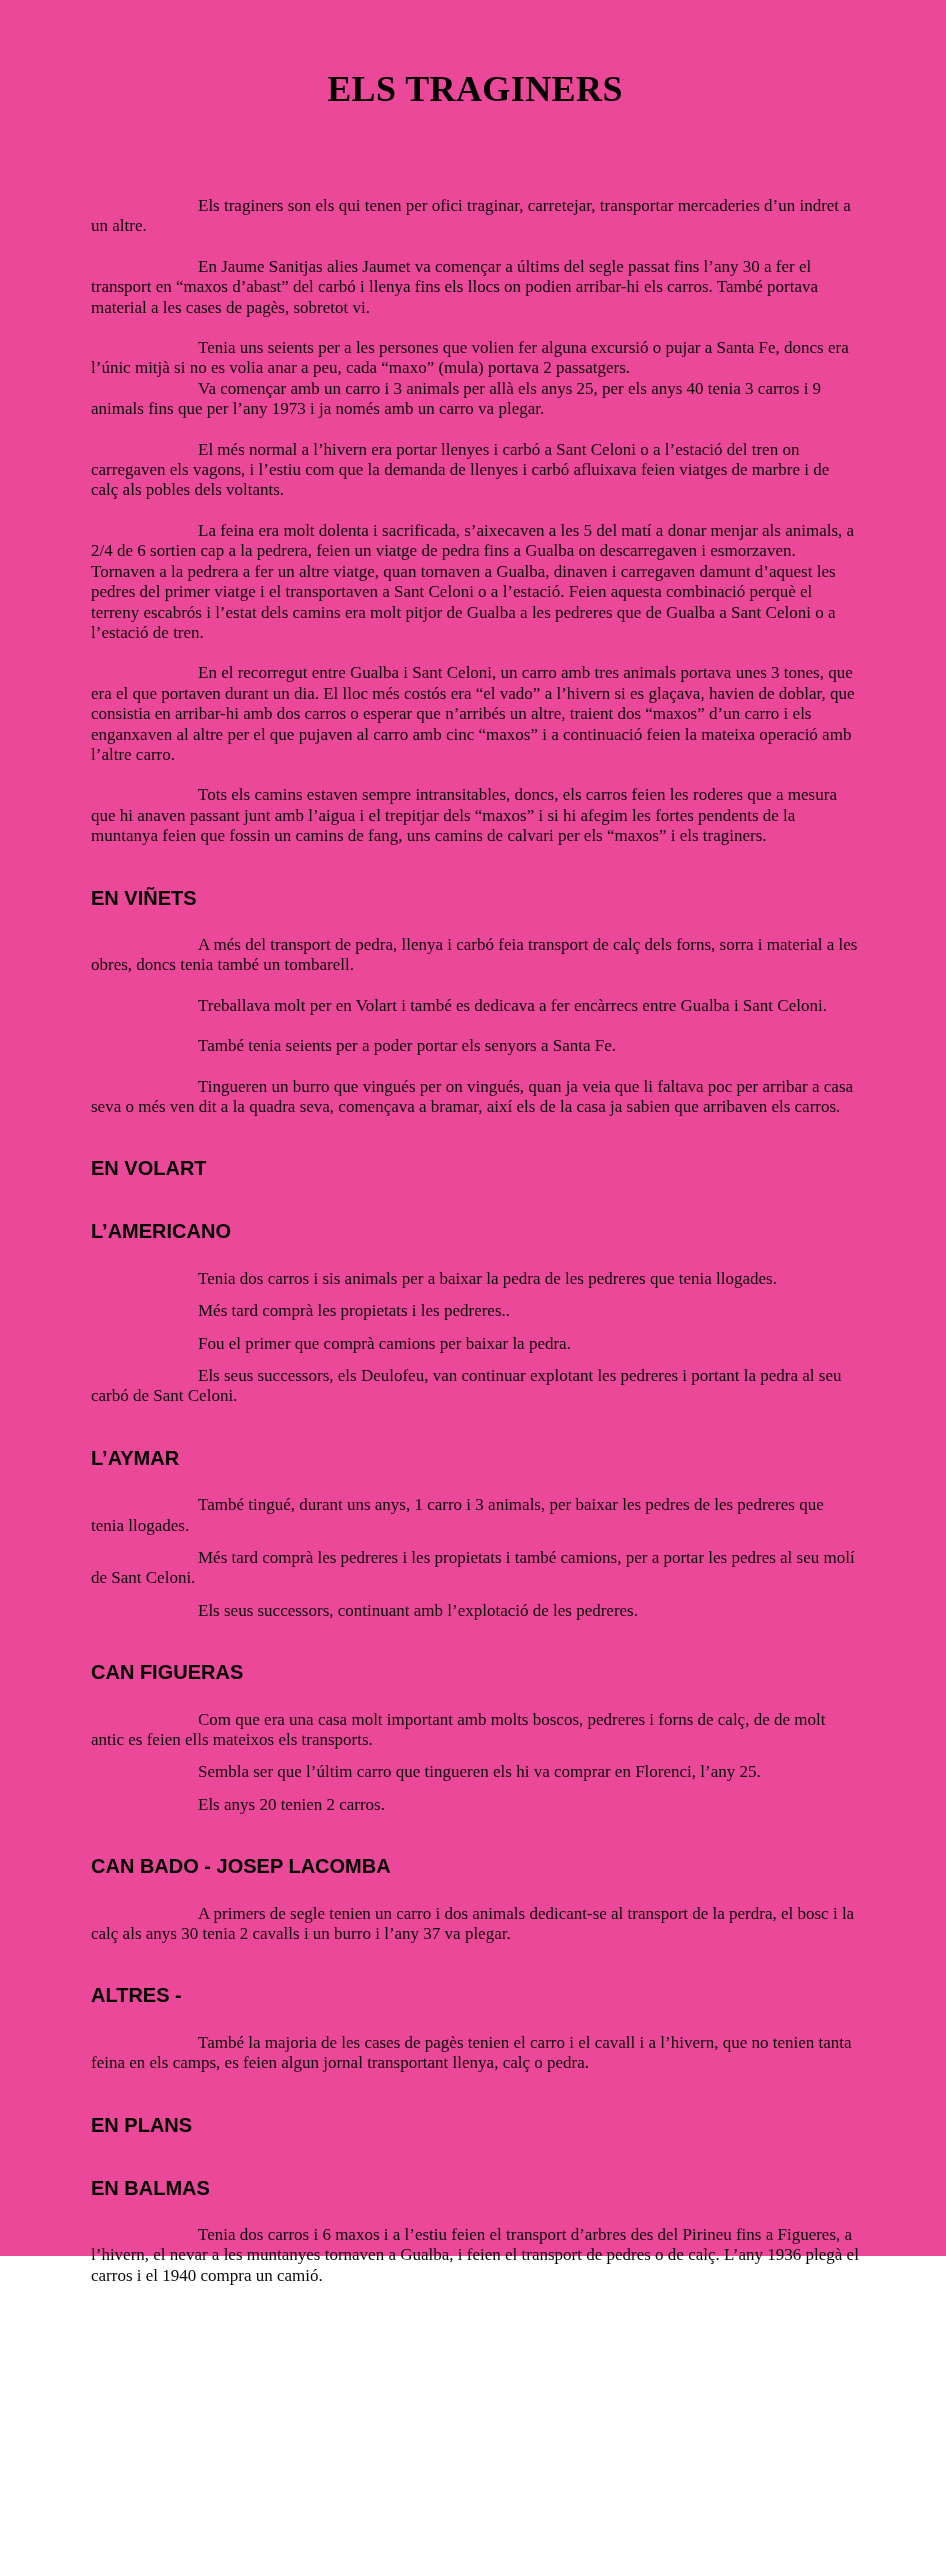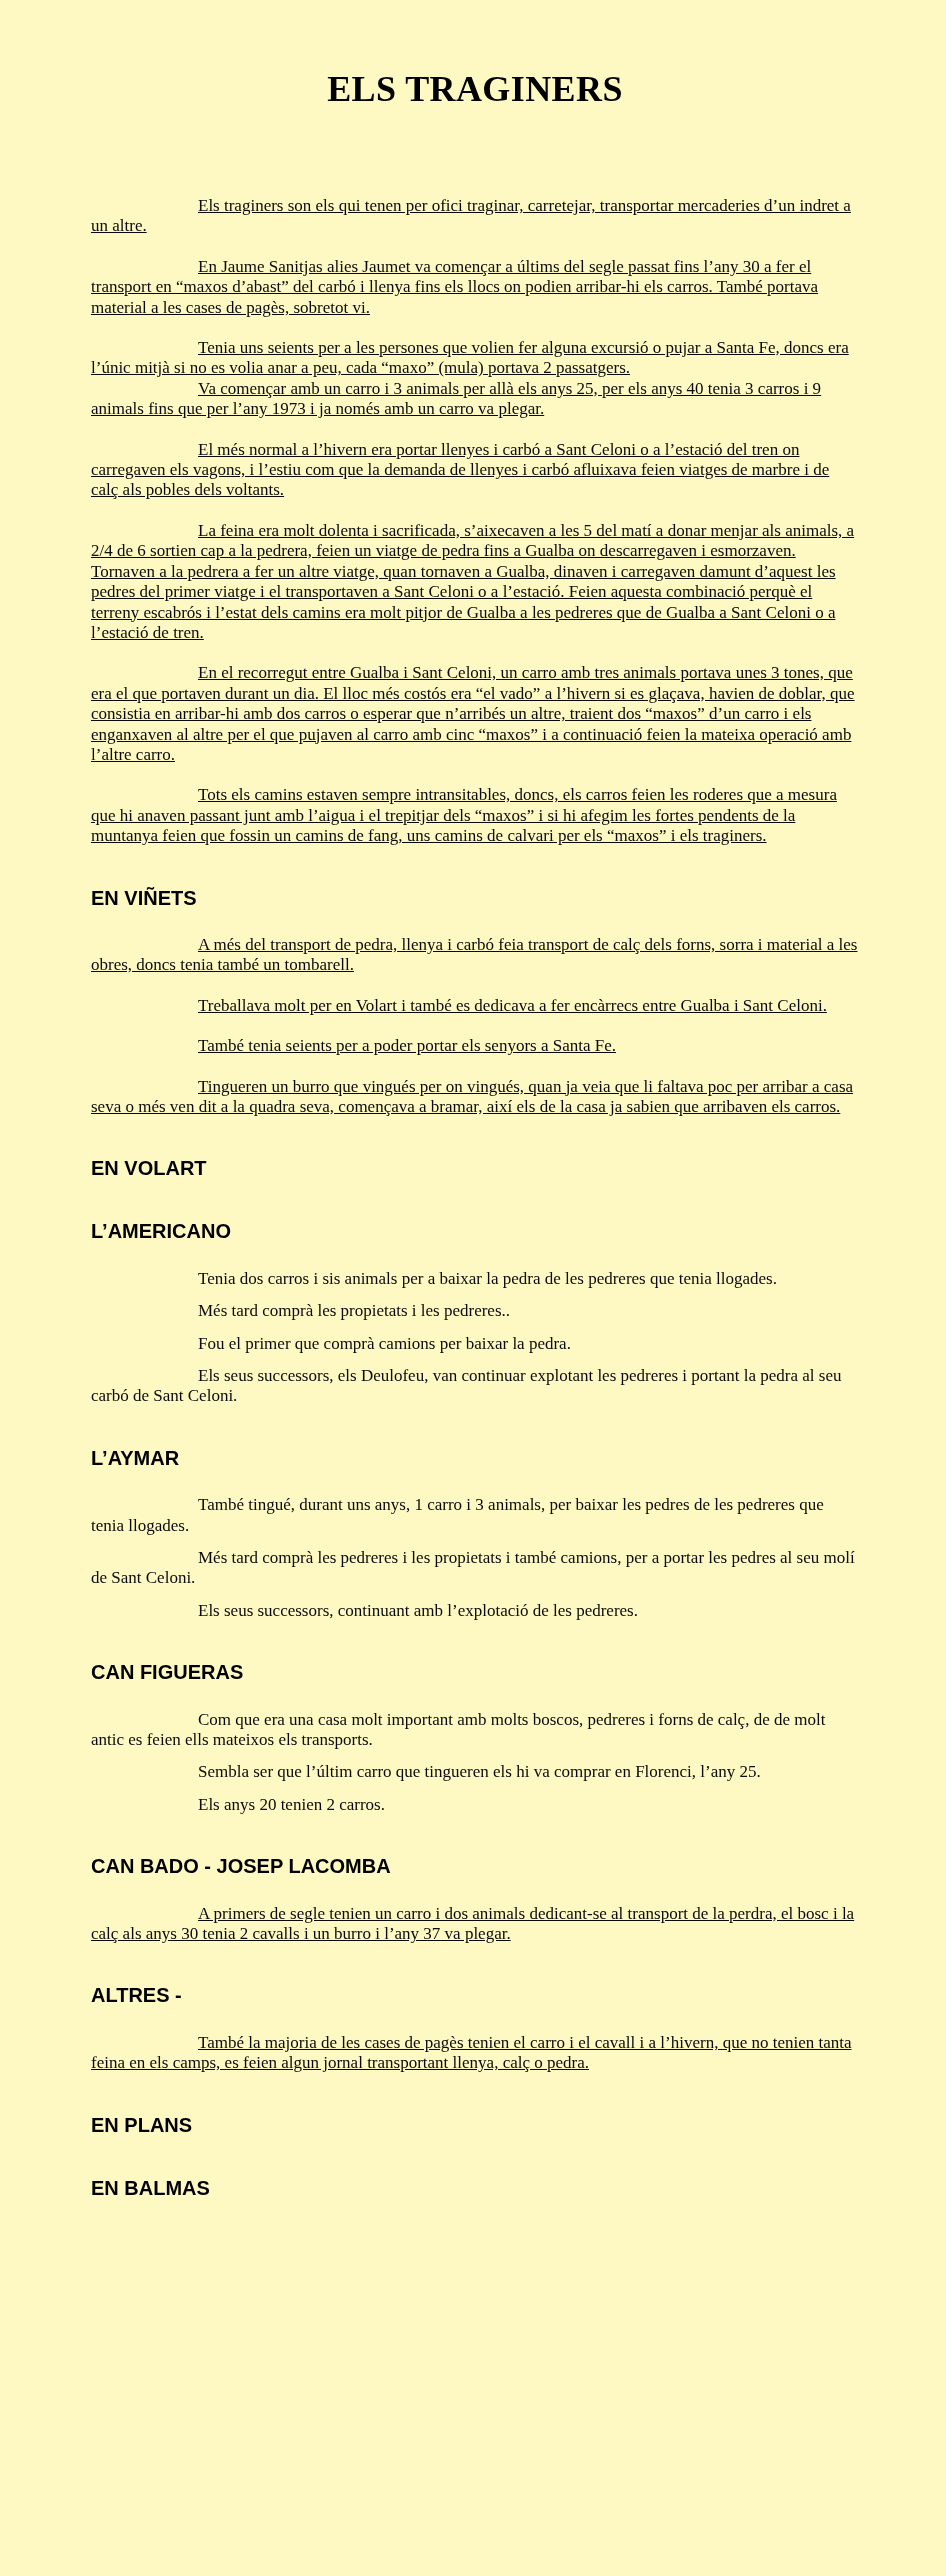--- a/index.html
+++ b/index.html
@@ -8,23 +8,23 @@
     background: #ffffff;
   }
   body {
     width: 947px;
     height: 2576px;
     overflow: hidden;
   }
   .page {
     box-sizing: border-box;
     width: 947px;
-    height: 2576px;
+    height: 2256px;
     padding: 68px 88px 0 91px;
-    background: #fef9c3;
+    background: #ec4899;
     color: #0a0a0a;
     font-family: "Liberation Serif", "DejaVu Serif", serif;
     font-size: 17px;
     line-height: 20.4px;
     text-rendering: optimizeLegibility;
   }
   .doc-title {
     margin: 0 0 86px 0;
     font-family: "Liberation Serif", "DejaVu Serif", serif;
     font-weight: bold;
@@ -42,21 +42,20 @@
     line-height: 24px;
     color: #000;
   }
   p {
     margin: 0;
   }
   
   p.para {
     text-indent: 107px;
     margin-top: 20px;
-    text-decoration: underline;
   }
   p.para.first {
     margin-top: 0;
   }
   
   p.line {
     text-indent: 107px;
     margin-top: 12px;
   }
 </style>
@@ -103,15 +102,16 @@
 
   <h2 class="sec-heading">CAN BADO - JOSEP LACOMBA</h2>
   <p class="para first">A primers de segle tenien un carro i dos animals dedicant-se al transport de la perdra, el bosc i la calç als anys 30 tenia 2 cavalls i un burro i l’any 37 va plegar.</p>
 
   <h2 class="sec-heading">ALTRES -</h2>
   <p class="para first">També la majoria de les cases de pagès tenien el carro i el cavall i a l’hivern, que no tenien tanta feina en els camps, es feien algun jornal transportant llenya, calç o pedra.</p>
 
   <h2 class="sec-heading">EN PLANS</h2>
 
   <h2 class="sec-heading">EN BALMAS</h2>
+  <p class="para first">Tenia dos carros i 6 maxos i a l’estiu feien el transport d’arbres des del Pirineu fins a Figueres, a l’hivern, el nevar a les muntanyes tornaven a Gualba, i feien el transport de pedres o de calç. L’any 1936 plegà el carros i el 1940 compra un camió.</p>
 
 </div>
 
 
 </body></html>

